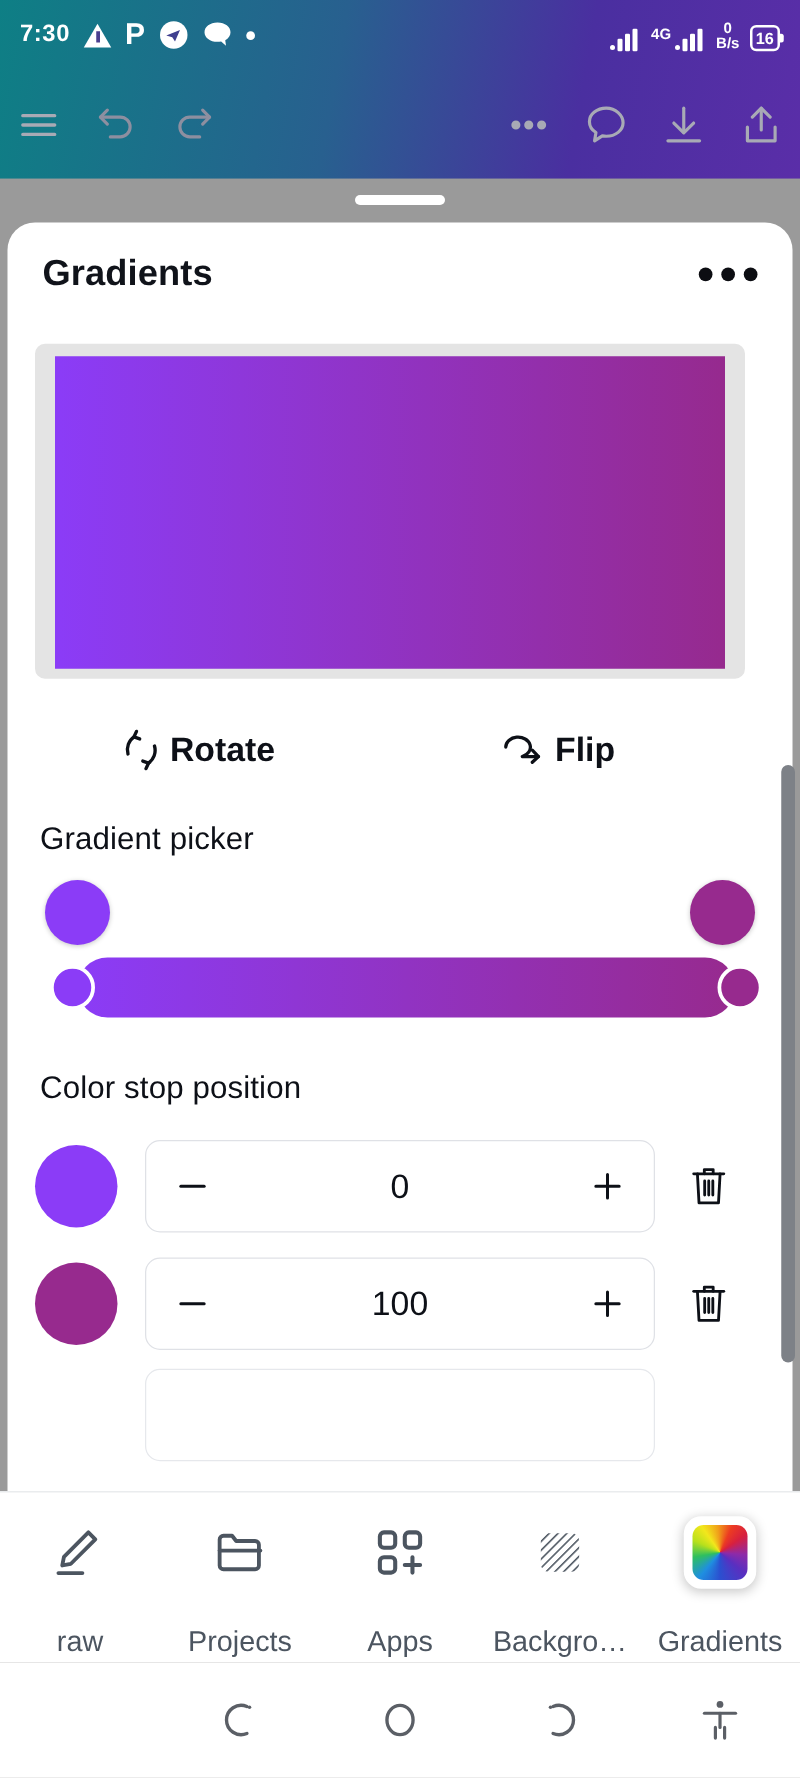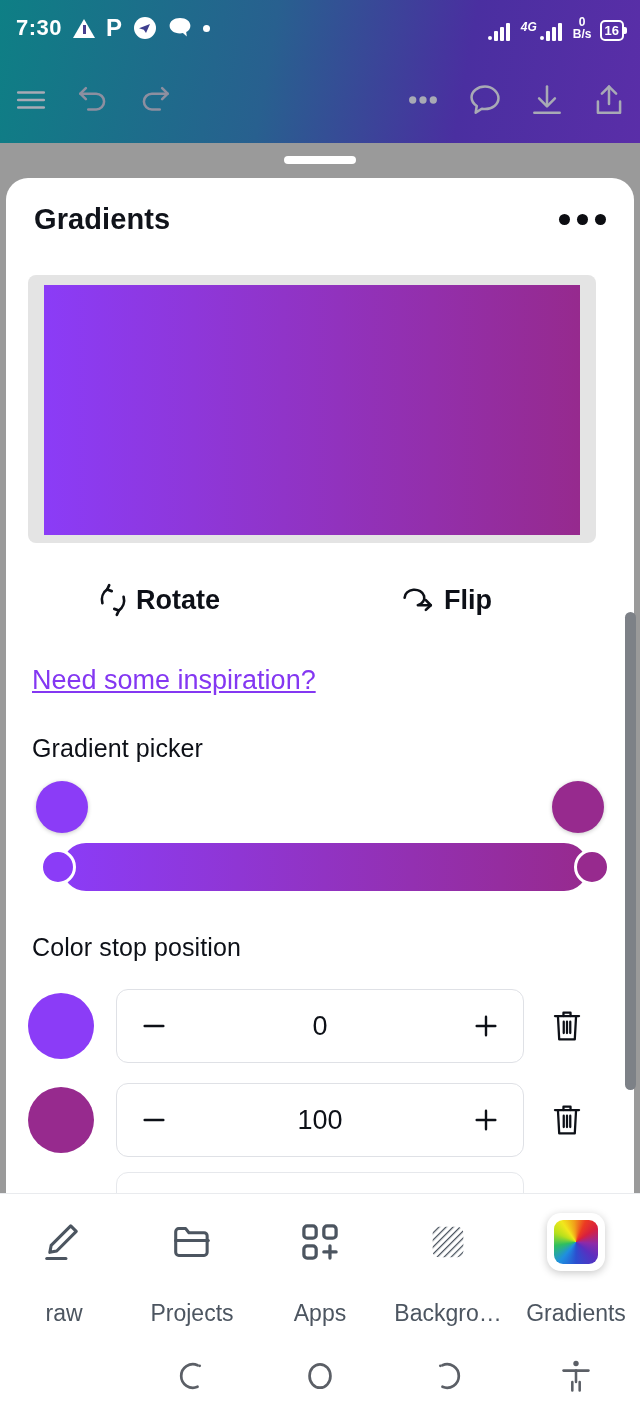--- a/index.html
+++ b/index.html
@@ -15,30 +15,30 @@
   .header {
     position: absolute; left: 0; top: 0; width: 640px; height: 143px;
     background: linear-gradient(100deg, #0e7f85 0%, #28608f 42%, #4a2fa0 72%, #5a2ea8 100%);
   }
   .statusbar {
     position: absolute; left: 0; top: 0; width: 640px; height: 56px;
     display: flex; align-items: center; padding: 0 16px;
     color: #ffffff;
   }
   .sb-left { display: flex; align-items: center; gap: 11px; }
-  .sb-clock { font-size: 22px; font-weight: bold; letter-spacing: .5px; }
+  .sb-clock { font-size: 19px; font-weight: bold; letter-spacing: .5px; }
   .sb-right { margin-left: auto; display: flex; align-items: flex-end; gap: 5px; }
   .sig { display: flex; align-items: flex-end; gap: 2px; height: 20px; }
   .sig i { display: block; width: 4px; background: #fff; border-radius: 1px; }
   .sig i:nth-child(1) { height: 6px; }
   .sig i:nth-child(2) { height: 10px; }
   .sig i:nth-child(3) { height: 14px; }
   .sig i:nth-child(4) { height: 18px; }
   .sig-dot { width:4px;height:4px;background:#fff;border-radius:50%;margin-bottom:1px;}
-  .net-wrap { display:flex; align-items:flex-end; gap:3px;font-style:italic; }
+  .net-wrap { display:flex; align-items:flex-end; gap:3px; }
   .gen { font-size: 12px; font-weight: bold; line-height: 1; margin-bottom: 8px;}
   .rate { display:flex; flex-direction:column; align-items:center; line-height:1; margin-bottom:1px;}
   .rate .n { font-size: 12px; font-weight: bold; }
   .rate .u { font-size: 12px; font-weight: bold; }
   .battery {
     border: 2px solid #fff; border-radius: 5px; padding: 0 3px;
     font-size: 13px; font-weight: bold; line-height: 17px; margin-left: 3px;
     position: relative;
   }
   .battery::after{ content:""; position:absolute; right:-5px; top:5px; width:3px;height:7px;background:#fff;border-radius:0 2px 2px 0;}
@@ -313,21 +313,20 @@
         <div class="rf-btn">
           <svg width="40" height="34" viewBox="0 0 26 20" fill="none" stroke="#0d1017" stroke-width="1.7" stroke-linecap="round" stroke-linejoin="round">
             <path d="M3 8.5a6.4 5.2 0 1 1 8.6 4.9H20"></path>
             <path d="M16.8 10.1L20 13.4l-3.2 3"></path>
           </svg>
           <span class="rf-label">Flip</span>
         </div>
       </div>
 
       
-      <a class="inspire" href="#" style="color: rgb(132, 55, 242);">Need some inspiration?</a>
 
       
       <div class="section-label">Gradient picker</div>
       <div class="picker">
         <div class="stop-swatch sw-left" id="pk-sw-left" style="background: rgb(139, 60, 247);"></div>
         <div class="stop-swatch sw-right" id="pk-sw-right" style="background: rgb(151, 42, 142);"></div>
         <div class="track-wrap">
           <div class="track" id="pk-track" style="background: linear-gradient(90deg, rgb(139, 60, 247) 0%, rgb(151, 42, 142) 100%);"></div>
           <div class="handle h-left" id="pk-h-left" style="background: rgb(139, 60, 247);"></div>
           <div class="handle h-right" id="pk-h-right" style="background: rgb(151, 42, 142);"></div>

